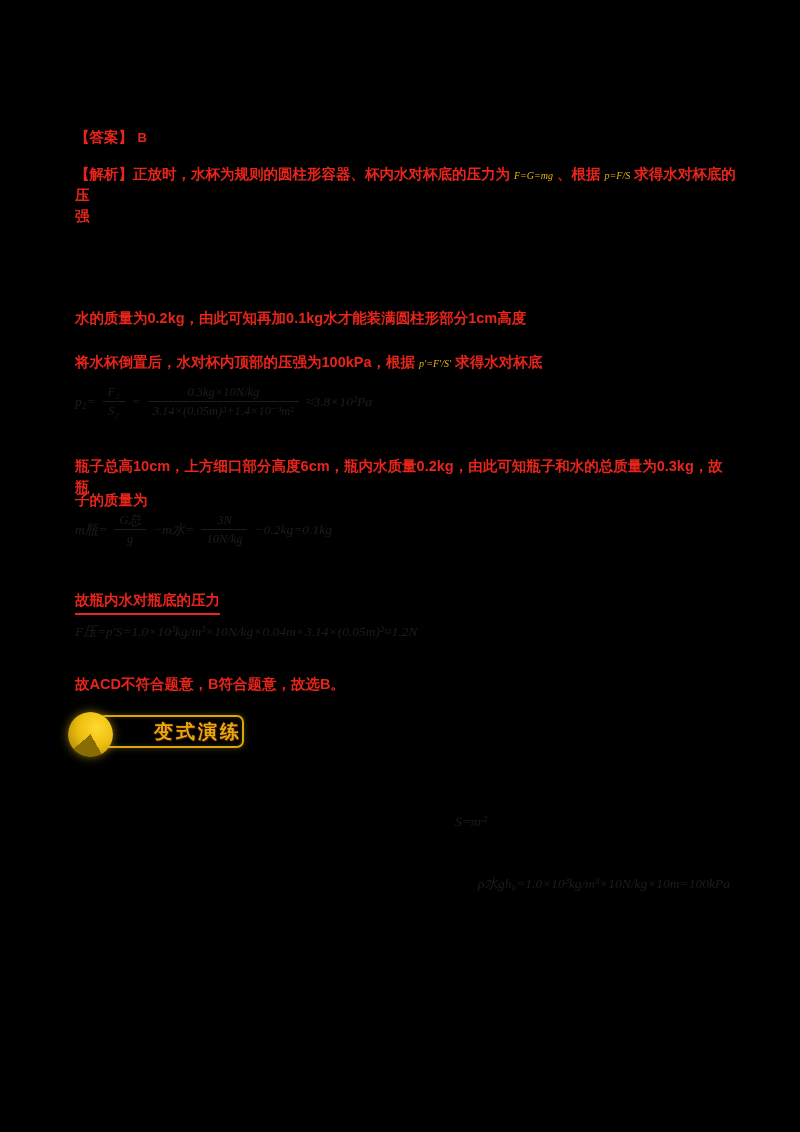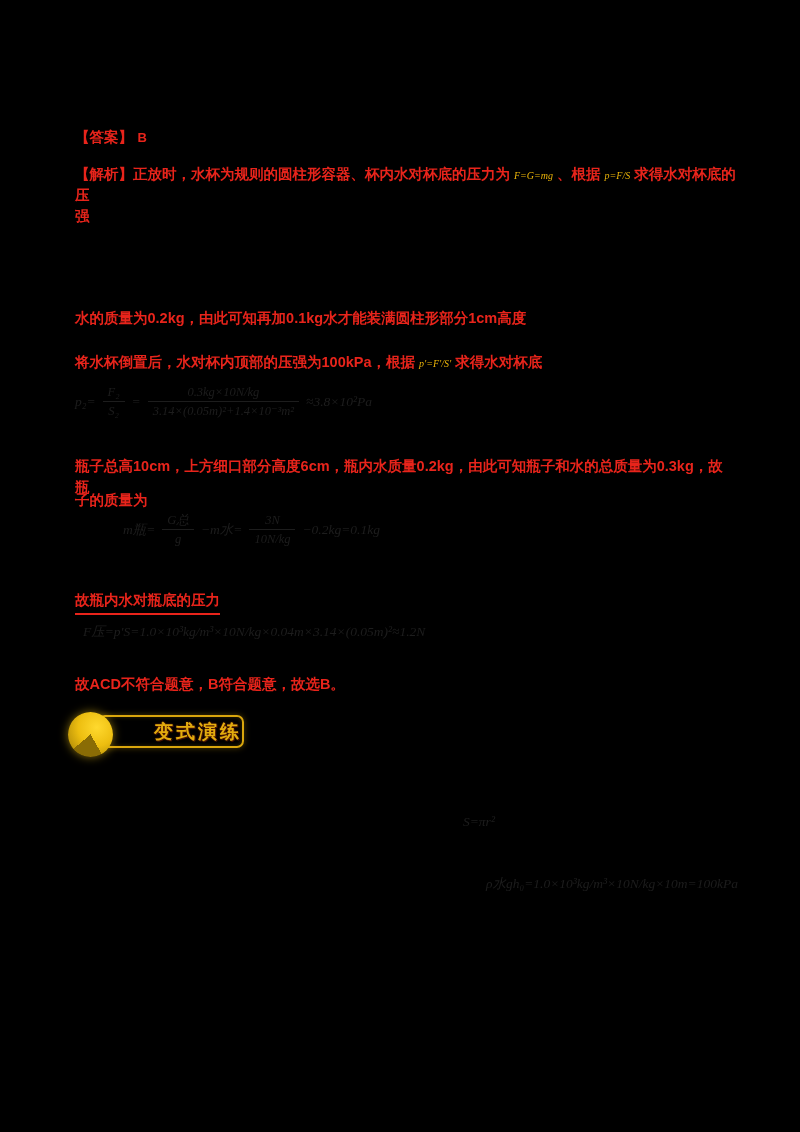--- a/index.html
+++ b/index.html
@@ -4,21 +4,21 @@
 <style>
   html,body{margin:0;padding:0;background:#000;}
   .page{
     position:relative;width:800px;height:948px;background:#000000;
     overflow:hidden;font-family:"Liberation Sans","DejaVu Sans",sans-serif;
   }
   .abs{position:absolute;left:75px;}
   .red{color:#e8241b;font-weight:bold;font-size:14.5px;line-height:1.45;}
   .redline{width:662px;}
   .ink{color:#1d1d1d;font-family:"Liberation Serif","DejaVu Serif",serif;
-       font-style:italic;font-weight:normal;font-size:13.5px;margin-left:8px;}
+       font-style:italic;font-weight:normal;font-size:13.5px;}
   .inline-ink{color:#eab308;font-family:"Liberation Serif","DejaVu Serif",serif;
        font-style:italic;font-weight:normal;font-size:10px;padding:0 4px;}
   .formula{display:flex;align-items:center;gap:7px;color:#1d1d1d;
        font-family:"Liberation Serif","DejaVu Serif",serif;font-style:italic;
        font-size:13.5px;}
   .frac{display:inline-flex;flex-direction:column;text-align:center;
        vertical-align:middle;font-size:12.5px;line-height:1.3;}
   .frac .num{border-bottom:1px solid #1d1d1d;padding:0 5px 1px 5px;}
   .frac .den{padding:1px 5px 0 5px;}
   .underlined{border-bottom:2px solid #e8241b;padding-bottom:2px;display:inline-block;}
@@ -82,21 +82,21 @@
     <span>≈3.8×10²Pa</span>
   </div>
 
   <div class="abs redline" style="top:456px;">
     <span class="red">瓶子总高10cm，上方细口部分高度6cm，瓶内水质量0.2kg，由此可知瓶子和水的总质量为0.3kg，故瓶</span>
   </div>
   <div class="abs" style="top:490px;">
     <span class="red">子的质量为</span>
   </div>
 
-  <div class="abs formula" style="top:512px;margin-left:48px;">
+  <div class="abs formula" style="top:512px;">
     <span>m瓶=</span>
     <span class="frac">
         <span class="num">G总</span>
         <span class="den">g</span>
       </span>
     <span>−m水=</span>
     <span class="frac">
         <span class="num">3N</span>
         <span class="den">10N/kg</span>
       </span>

